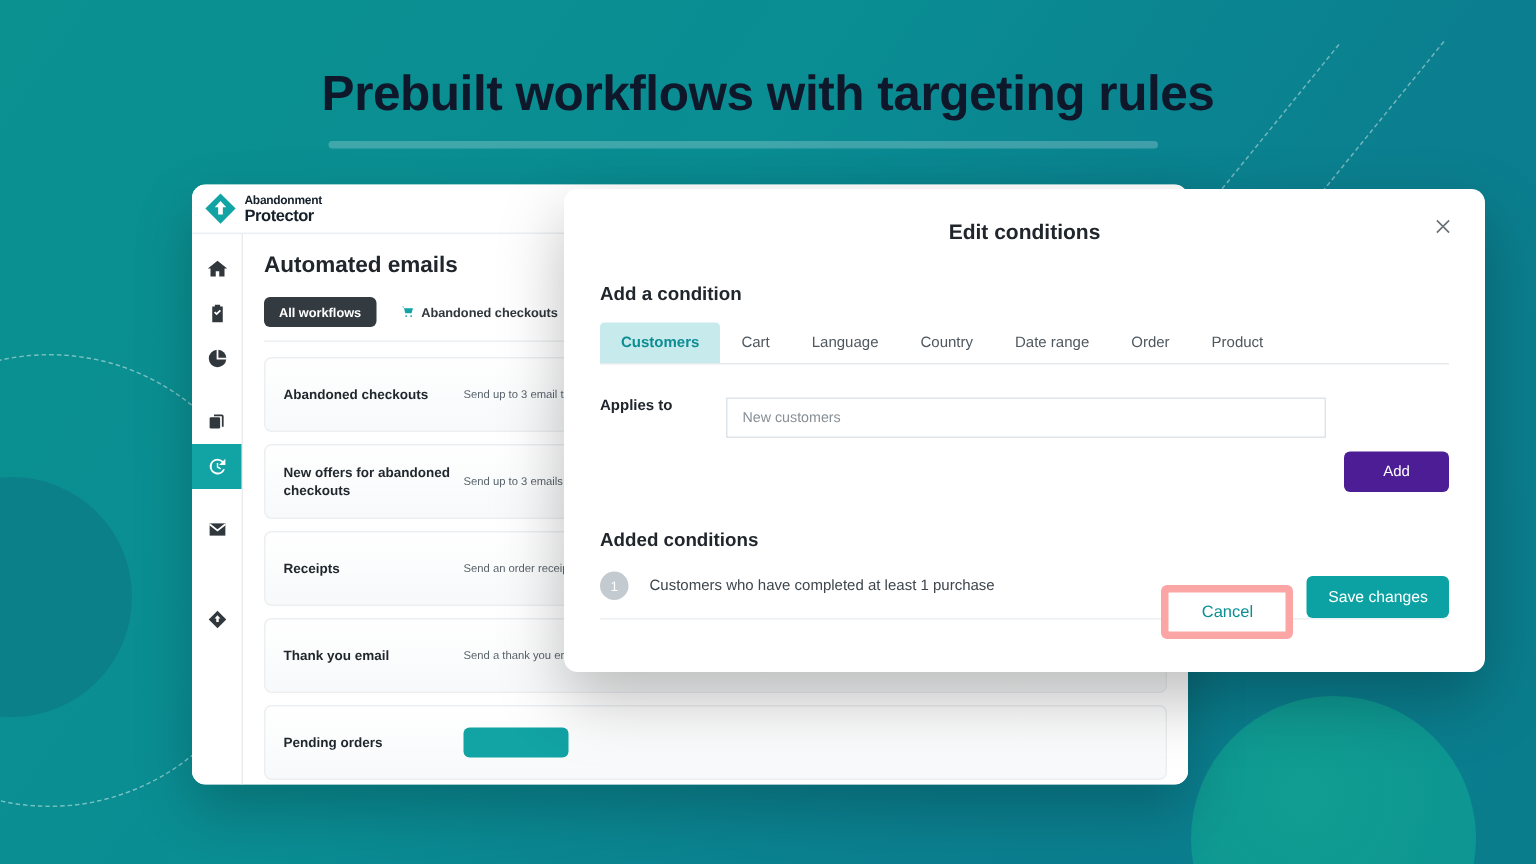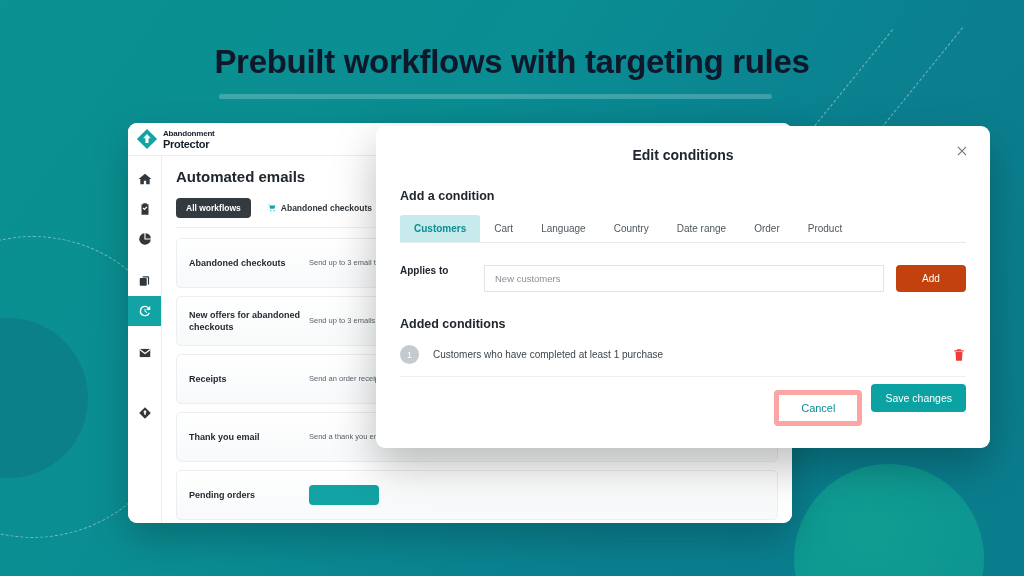--- a/index.html
+++ b/index.html
@@ -307,27 +307,28 @@
     align-items: center;
     padding: 0 10px;
     font-size: 9.5px;
     color: #878f96;
     background: #ffffff;
   }
   .add-btn {
     flex: 0 0 auto;
     width: 70px;
     height: 27px;
-    background: #c2410c;
+    background: #4c1d95;
     color: #ffffff;
     border-radius: 4px;
     display: flex;
     align-items: center;
     justify-content: center;
     font-size: 10px;
+    margin-top: 36px;
   }
 
   .added-title {
     font-size: 12.5px;
     font-weight: bold;
     color: #20262c;
     margin-top: 25px;
   }
   .cond-row {
     display: flex;

